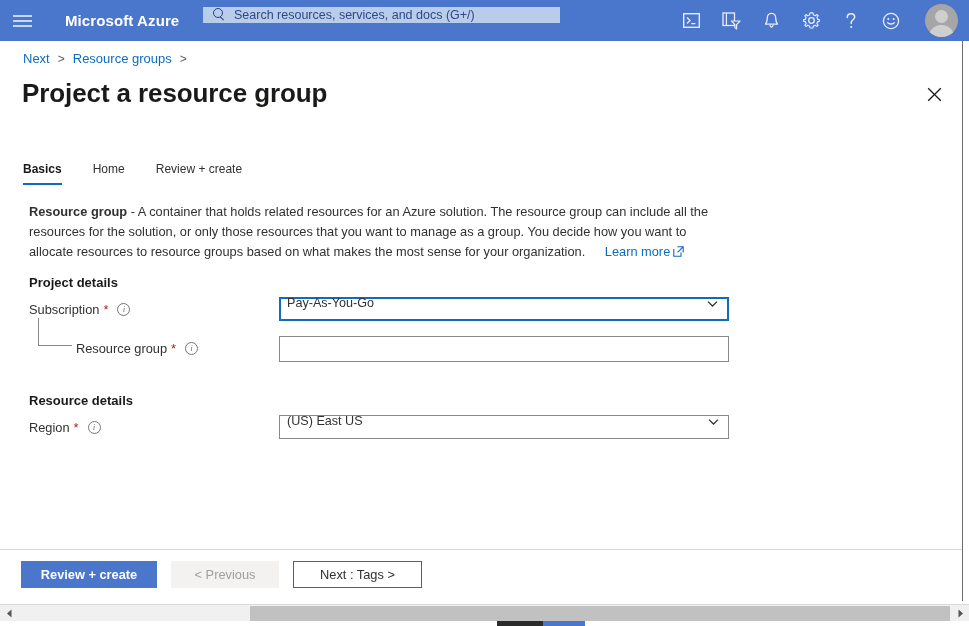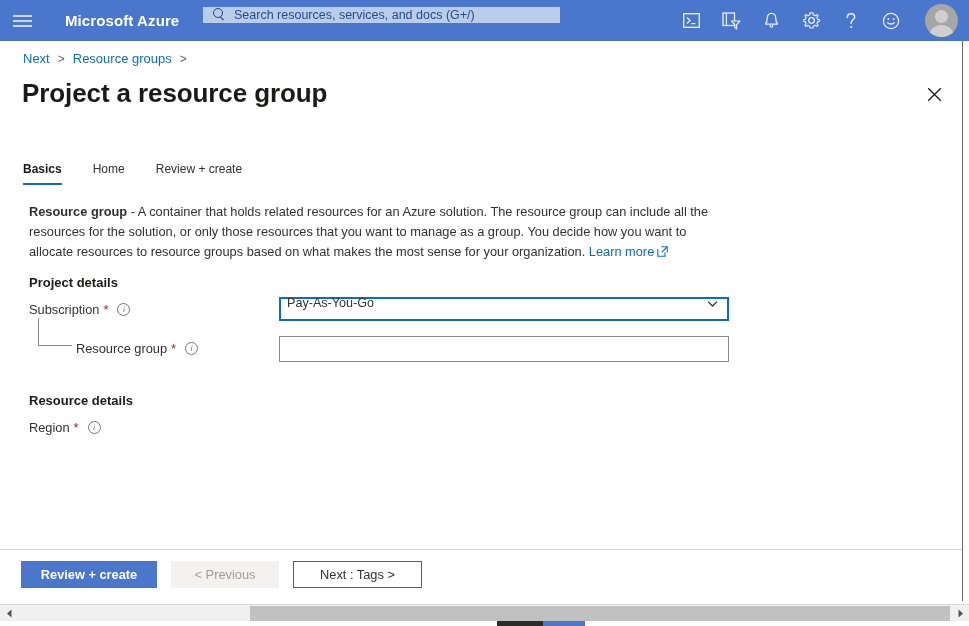--- a/index.html
+++ b/index.html
@@ -215,20 +215,21 @@
     width: 690px;
     font-size: 12.8px;
     line-height: 20px;
     color: #323130;
   }
   .descr b { font-weight: bold; }
   .descr a {
     color: #0f6cbd;
     text-decoration: none;
     cursor: pointer;
+    margin-left: 16px;
   }
   .ext-icon {
     display: inline-block;
     width: 11px; height: 11px;
     position: relative;
     margin-left: 3px;
     vertical-align: -1px;
   }
   .ext-icon svg { display: block; }
 
@@ -542,20 +543,28 @@
   <input class="textinput" style="left: 279px; top: 336px; width: 450px;" type="text" placeholder="" value="">
 
   <div class="section-title" style="left:29px; top:393px;">Resource details</div>
 
   <div class="field-label" style="left:29px; top:420px;">
     <span>Region</span>
     <span class="req">*</span>
     <span class="infoicon">i</span>
   </div>
 
+  <div class="ctrl" style="left:279px; top:415px; width:450px; height:24px;">
+    <span class="val">(US) East US</span>
+    <span class="chev">
+      <svg width="13" height="13" viewBox="0 0 13 13">
+          <path d="M2 4.6 L6.5 9 L11 4.6" fill="none" stroke="#323130" stroke-width="1.3"></path>
+        </svg>
+    </span>
+  </div>
 
   <div class="footer-divider"></div>
   <div class="footer">
     <div class="btn primary">Review + create</div>
     <div class="btn disabled">&lt; Previous</div>
     <div class="btn outline">Next : Tags &gt;</div>
   </div>
 
   <div class="right-fill"></div>
   <div class="right-border"></div>

